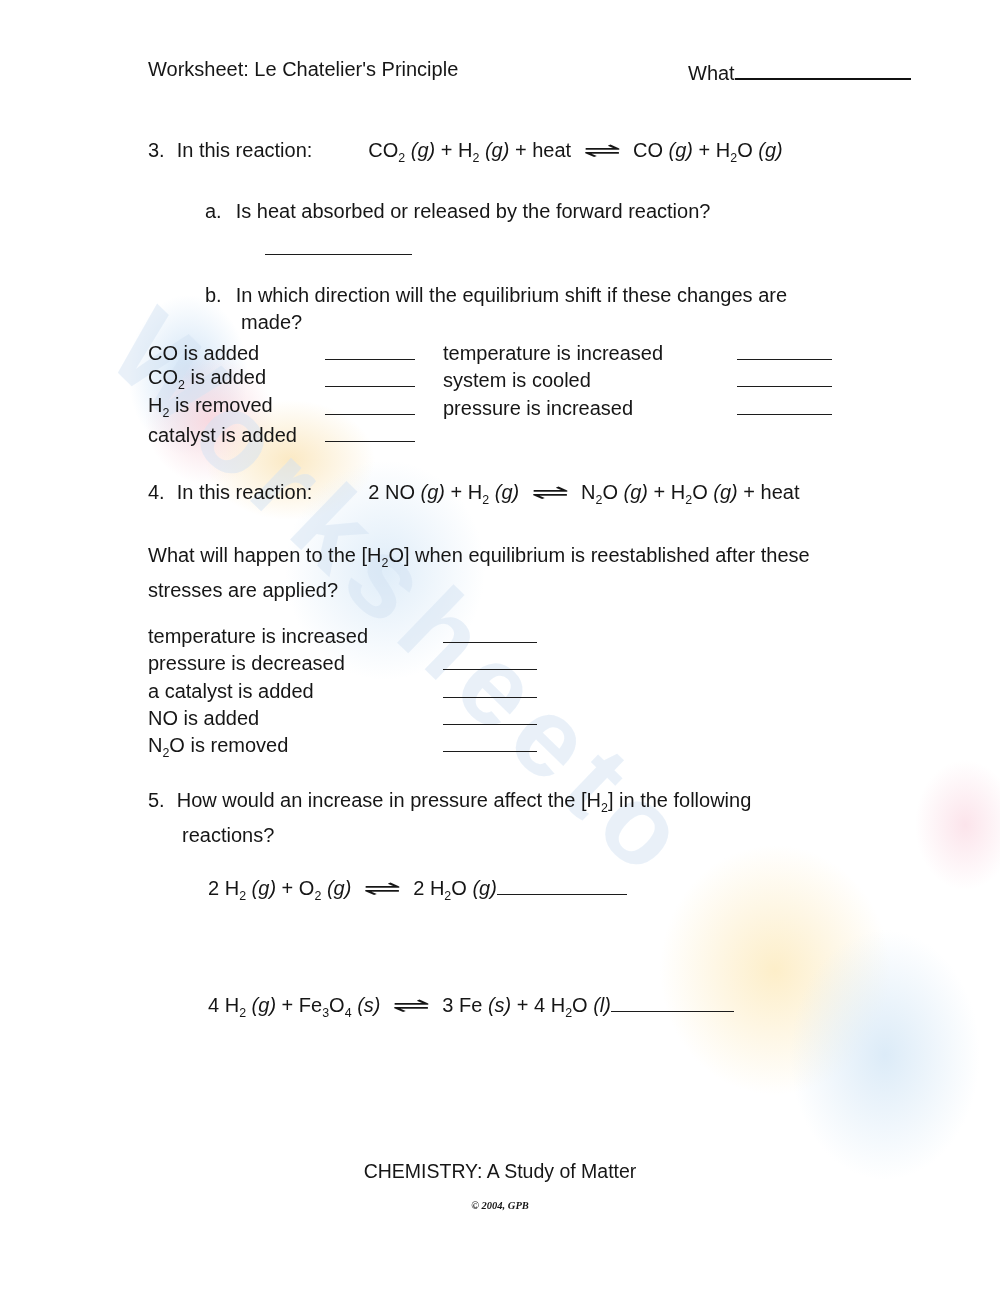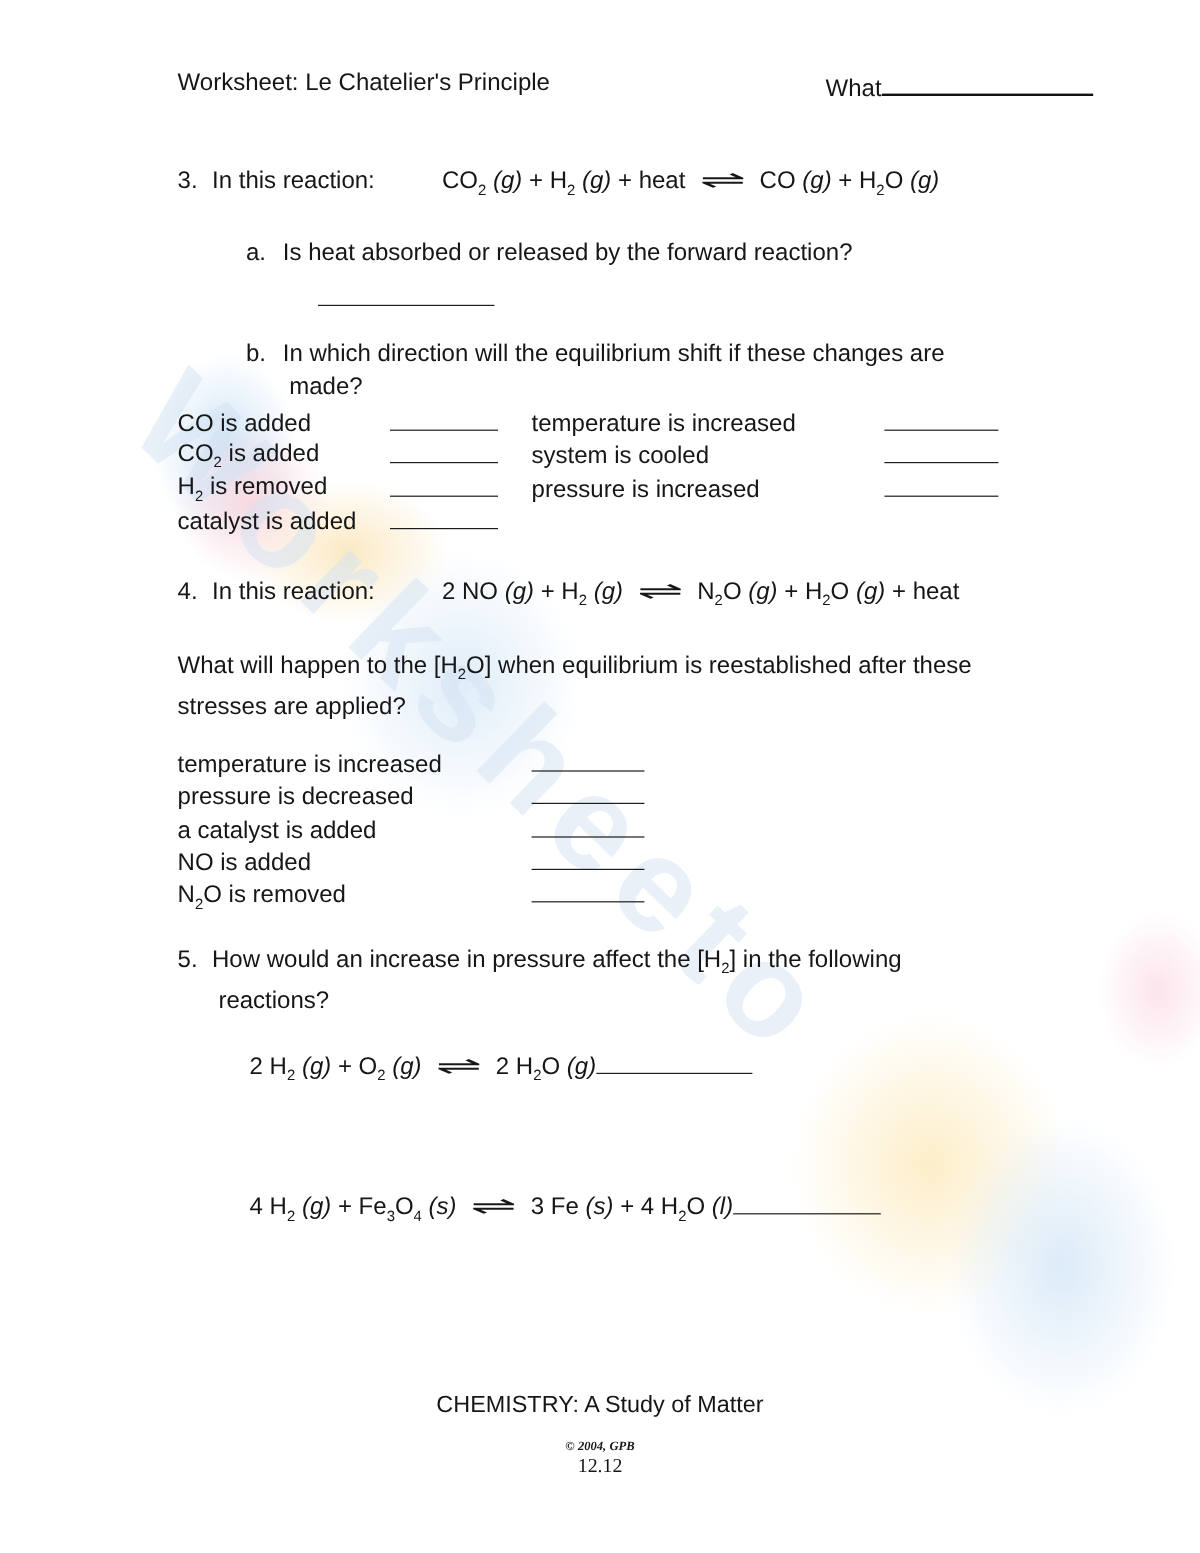--- a/index.html
+++ b/index.html
@@ -174,17 +174,16 @@
     </div>
     <div class="abs" id="rxn2">
       <span><span>4 H</span><span class="sub">2</span><span> </span><span class="it">(g)</span><span> + Fe</span><span class="sub">3</span><span>O</span><span class="sub">4</span><span> </span><span class="it">(s)</span><span> </span><span class="harpoon">⇌</span><span> 3 Fe </span><span class="it">(s)</span><span> + 4 H</span><span class="sub">2</span><span>O </span><span class="it">(l)</span></span><span class="blank w123"></span>
     </div>
 
     <div class="abs" id="footer">
       <div class="f-main">
         <span class="b">CHEMISTRY:</span><span> A Study of Matter</span>
       </div>
       <div class="f-copy">© 2004, GPB</div>
-      <div class="f-page">12.12</div>
     </div>
 
   </div>
 </div>
 
 </body></html>

